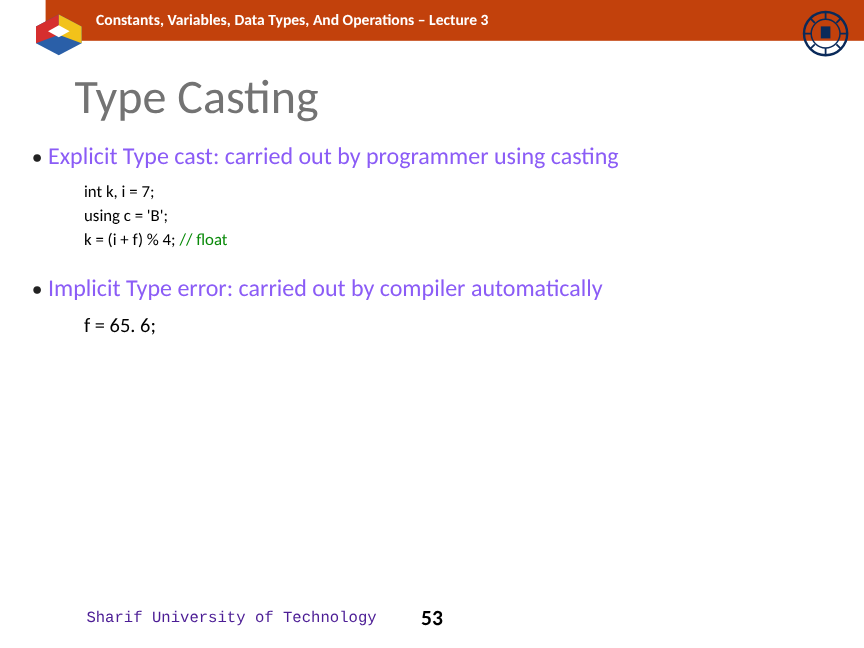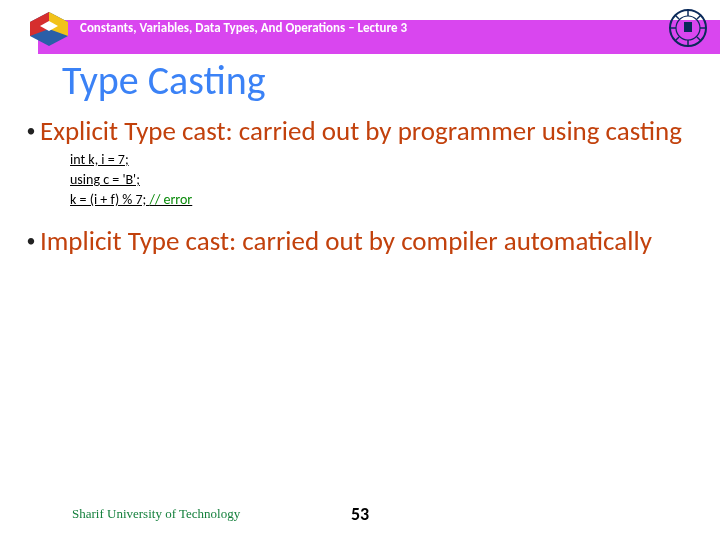--- a/index.html
+++ b/index.html
@@ -6,27 +6,27 @@
   body {
     width: 720px;
     height: 540px;
     font-family: Calibri, Arial, sans-serif;
     background: #fff;
     position: relative;
     overflow: hidden;
   }
   .header-bar {
     position: absolute;
-    top: 20px;
+    top: 0;
     left: 38px;
     right: 0;
     height: 34px;
-    background: #d946ef;
+    background: #c2410c;
     display: flex;
-    align-items: flex-start;
+    align-items: center;
     padding-left: 42px;
   }
   .header-title {
     color: #fff;
     font-weight: bold;
     font-size: 13px;
   }
   .logo-left {
     position: absolute;
     top: 6px;
@@ -41,21 +41,21 @@
     right: 12px;
     width: 40px;
     height: 40px;
     z-index: 2;
   }
   .slide-title {
     position: absolute;
     top: 56px;
     left: 62px;
     font-size: 40px;
-    color: #3b82f6;
+    color: #737373;
     font-weight: normal;
   }
   .content {
     position: absolute;
     top: 118px;
     left: 22px;
     right: 20px;
   }
   .bullet-row {
     display: flex;
@@ -63,35 +63,34 @@
     margin-bottom: 4px;
   }
   .bullet-dot {
     width: 18px;
     text-align: center;
     font-size: 18px;
     color: #222;
     line-height: 26px;
   }
   .bullet-text {
-    font-size: 27px;
-    color: #c2410c;
+    font-size: 20px;
+    color: #8b5cf6;
     line-height: 26px;
   }
   .code-block {
     margin-left: 48px;
     margin-top: 6px;
     margin-bottom: 18px;
   }
   .code-line {
     font-size: 14px;
     color: #000;
     line-height: 20px;
     font-family: Calibri, Arial, sans-serif;
-    text-decoration: underline;
   }
   .code-block.larger .code-line {
     font-size: 17px;
     line-height: 24px;
   }
   .comment { color: #0a8a0a; }
   .footer {
     position: absolute;
     bottom: 18px;
     left: 0;
@@ -108,22 +107,22 @@
   .footer-center {
     font-size: 18px;
     font-weight: bold;
     color: #000;
     position: absolute;
     left: 50%;
     transform: translateX(-50%);
   }
   .footer-right {
     font-size: 13px;
-    font-family: Liberation Serif, serif;
-    color: #15803d;
+    font-family: Liberation Mono, monospace;
+    color: #4c1d95;
   }
 </style>
 </head>
 <body>
 
 <div class="logo-left">
   <svg viewBox="0 0 46 46">
     <polygon points="4,16 23,6 42,16 42,30 23,40 4,30" fill="#2a5fa8"></polygon>
     <polygon points="4,16 23,6 23,23 4,30" fill="#d62e2e"></polygon>
     <polygon points="23,6 42,16 42,30 23,23" fill="#f2c21a"></polygon>
@@ -158,29 +157,30 @@
 <div class="content">
 
   <div class="bullet-row">
     <div class="bullet-dot">•</div>
     <div class="bullet-text">Explicit Type cast: carried out by programmer using casting</div>
   </div>
 
   <div class="code-block">
     <div class="code-line">int  k,  i  =  7;</div>
     <div class="code-line">using c = 'B';</div>
-    <div class="code-line"><span>k = (i + f) % 7; </span><span class="comment">// error</span></div>
+    <div class="code-line"><span>k = (i + f) % 4; </span><span class="comment">// float</span></div>
   </div>
 
   <div class="bullet-row">
     <div class="bullet-dot">•</div>
-    <div class="bullet-text">Implicit Type cast: carried out by compiler automatically</div>
+    <div class="bullet-text">Implicit Type error: carried out by compiler automatically</div>
   </div>
 
   <div class="code-block larger">
+    <div class="code-line">f = 65. 6;</div>
   </div>
 
 </div>
 
 <div class="footer">
   <span class="footer-center">53</span>
   <span class="footer-right">Sharif University of Technology</span>
 </div>
 
 </body></html>

